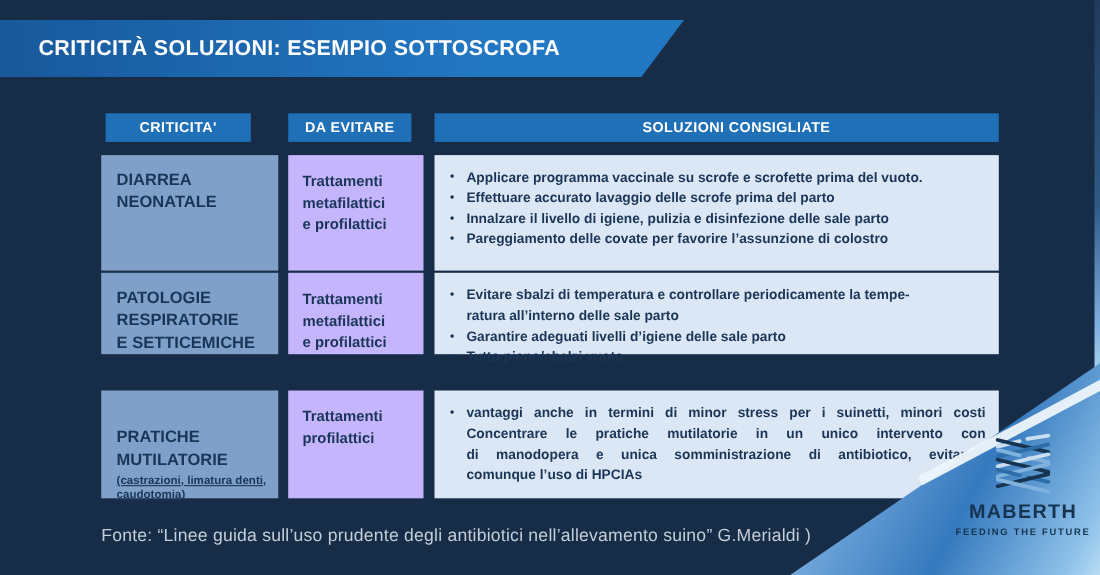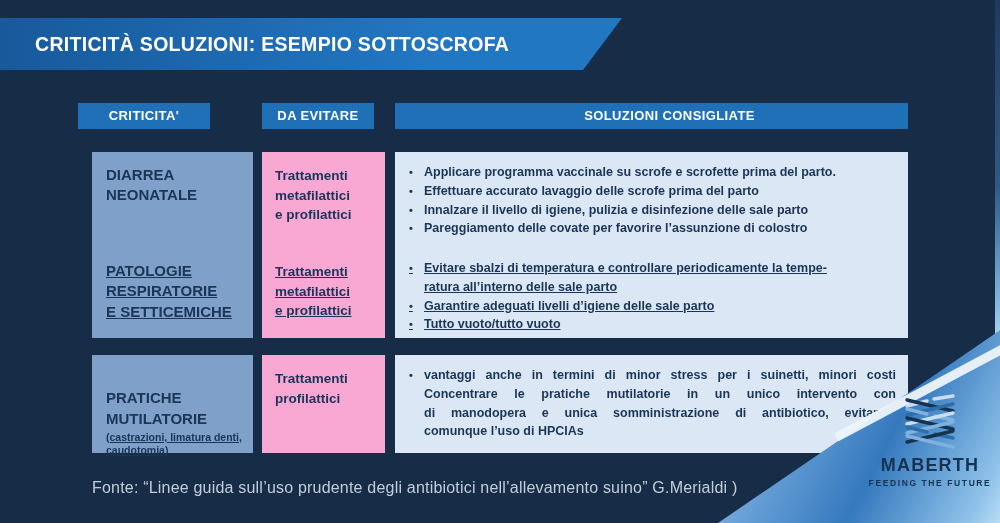--- a/index.html
+++ b/index.html
@@ -25,36 +25,36 @@
     position:absolute;right:0;top:0;width:5px;height:340px;z-index:0;
     background:linear-gradient(180deg,#203A5B 0%,#2F5A85 55%,#7FB3DE 88%,#ABD4F1 100%);
   }
   
   .cell{position:absolute;box-sizing:border-box;}
   .th{
     top:103px;height:26px;background:#1F70B7;color:#fff;
     font-weight:bold;font-size:13px;letter-spacing:.4px;
     text-align:center;line-height:26px;z-index:1;
   }
-  .th.c1{left:78px;width:132px;}
+  .th.c1{left:96px;width:132px;}
   .th.c2{left:262px;width:112px;}
   .th.c3{left:395px;width:513px;padding-left:36px;}
 
-  .r1{top:152px;height:105px;}
-  .r2{top:248px;height:90px;text-decoration:underline;}
+  .r1{top:141px;height:105px;}
+  .r2{top:248px;height:74px;}
   .r3{top:355px;height:98px;}
 
   .lab{
     left:92px;width:161px;background:#7FA0C8;color:#1A3557;z-index:1;
     padding:13px 10px 0 14px;font-weight:bold;font-size:15px;line-height:1.35;
     white-space:pre-line;
   }
   .lab .note{font-size:10.5px;line-height:1.25;margin-top:2px;white-space:pre-line;text-decoration:underline;}
   .avoid{
-    left:262px;width:123px;background:#f9a8d4;color:#1A3557;z-index:1;
+    left:262px;width:123px;background:#c4b5fd;color:#1A3557;z-index:1;
     padding:14px 8px 0 13px;font-weight:bold;font-size:13.5px;line-height:1.45;
     white-space:pre-line;
   }
   .sol{
     left:395px;width:513px;background:#DBE7F4;color:#1A3557;z-index:1;
     padding:11px 12px 0 14px;font-weight:bold;font-size:12.5px;line-height:1.5;
   }
   .bullet{display:flex;align-items:flex-start;}
   .dot{width:15px;flex:0 0 15px;font-size:11px;line-height:1.7;}
   .btext{flex:1;white-space:pre-line;}
@@ -101,21 +101,21 @@
   <div class="cell th c3">SOLUZIONI CONSIGLIATE</div>
 
   <div class="cell lab r1">DIARREA
 NEONATALE</div>
   <div class="cell avoid r1">Trattamenti
 metafilattici
 e profilattici</div>
   <div class="cell sol r1">
     <div class="bullet">
       <span class="dot">•</span>
-      <span class="btext">Applicare programma vaccinale su scrofe e scrofette prima del parto.</span>
+      <span class="btext">Applicare programma vaccinale su scrofe e scrofette prima del vuoto.</span>
     </div>
     <div class="bullet">
       <span class="dot">•</span>
       <span class="btext">Effettuare accurato lavaggio delle scrofe prima del parto</span>
     </div>
     <div class="bullet">
       <span class="dot">•</span>
       <span class="btext">Innalzare il livello di igiene, pulizia e disinfezione delle sale parto</span>
     </div>
     <div class="bullet">
@@ -135,21 +135,21 @@
       <span class="dot">•</span>
       <span class="btext">Evitare sbalzi di temperatura e controllare periodicamente la tempe-
 ratura all’interno delle sale parto</span>
     </div>
     <div class="bullet">
       <span class="dot">•</span>
       <span class="btext">Garantire adeguati livelli d’igiene delle sale parto</span>
     </div>
     <div class="bullet">
       <span class="dot">•</span>
-      <span class="btext">Tutto vuoto/tutto vuoto</span>
+      <span class="btext">Tutto pieno/sbalzi vuoto</span>
     </div>
   </div>
 
   <div class="cell lab r3">
     <span>PRATICHE
 MUTILATORIE</span>
     <div class="note">(castrazioni, limatura denti,
 caudotomia)</div>
   </div>
   <div class="cell avoid r3">Trattamenti

